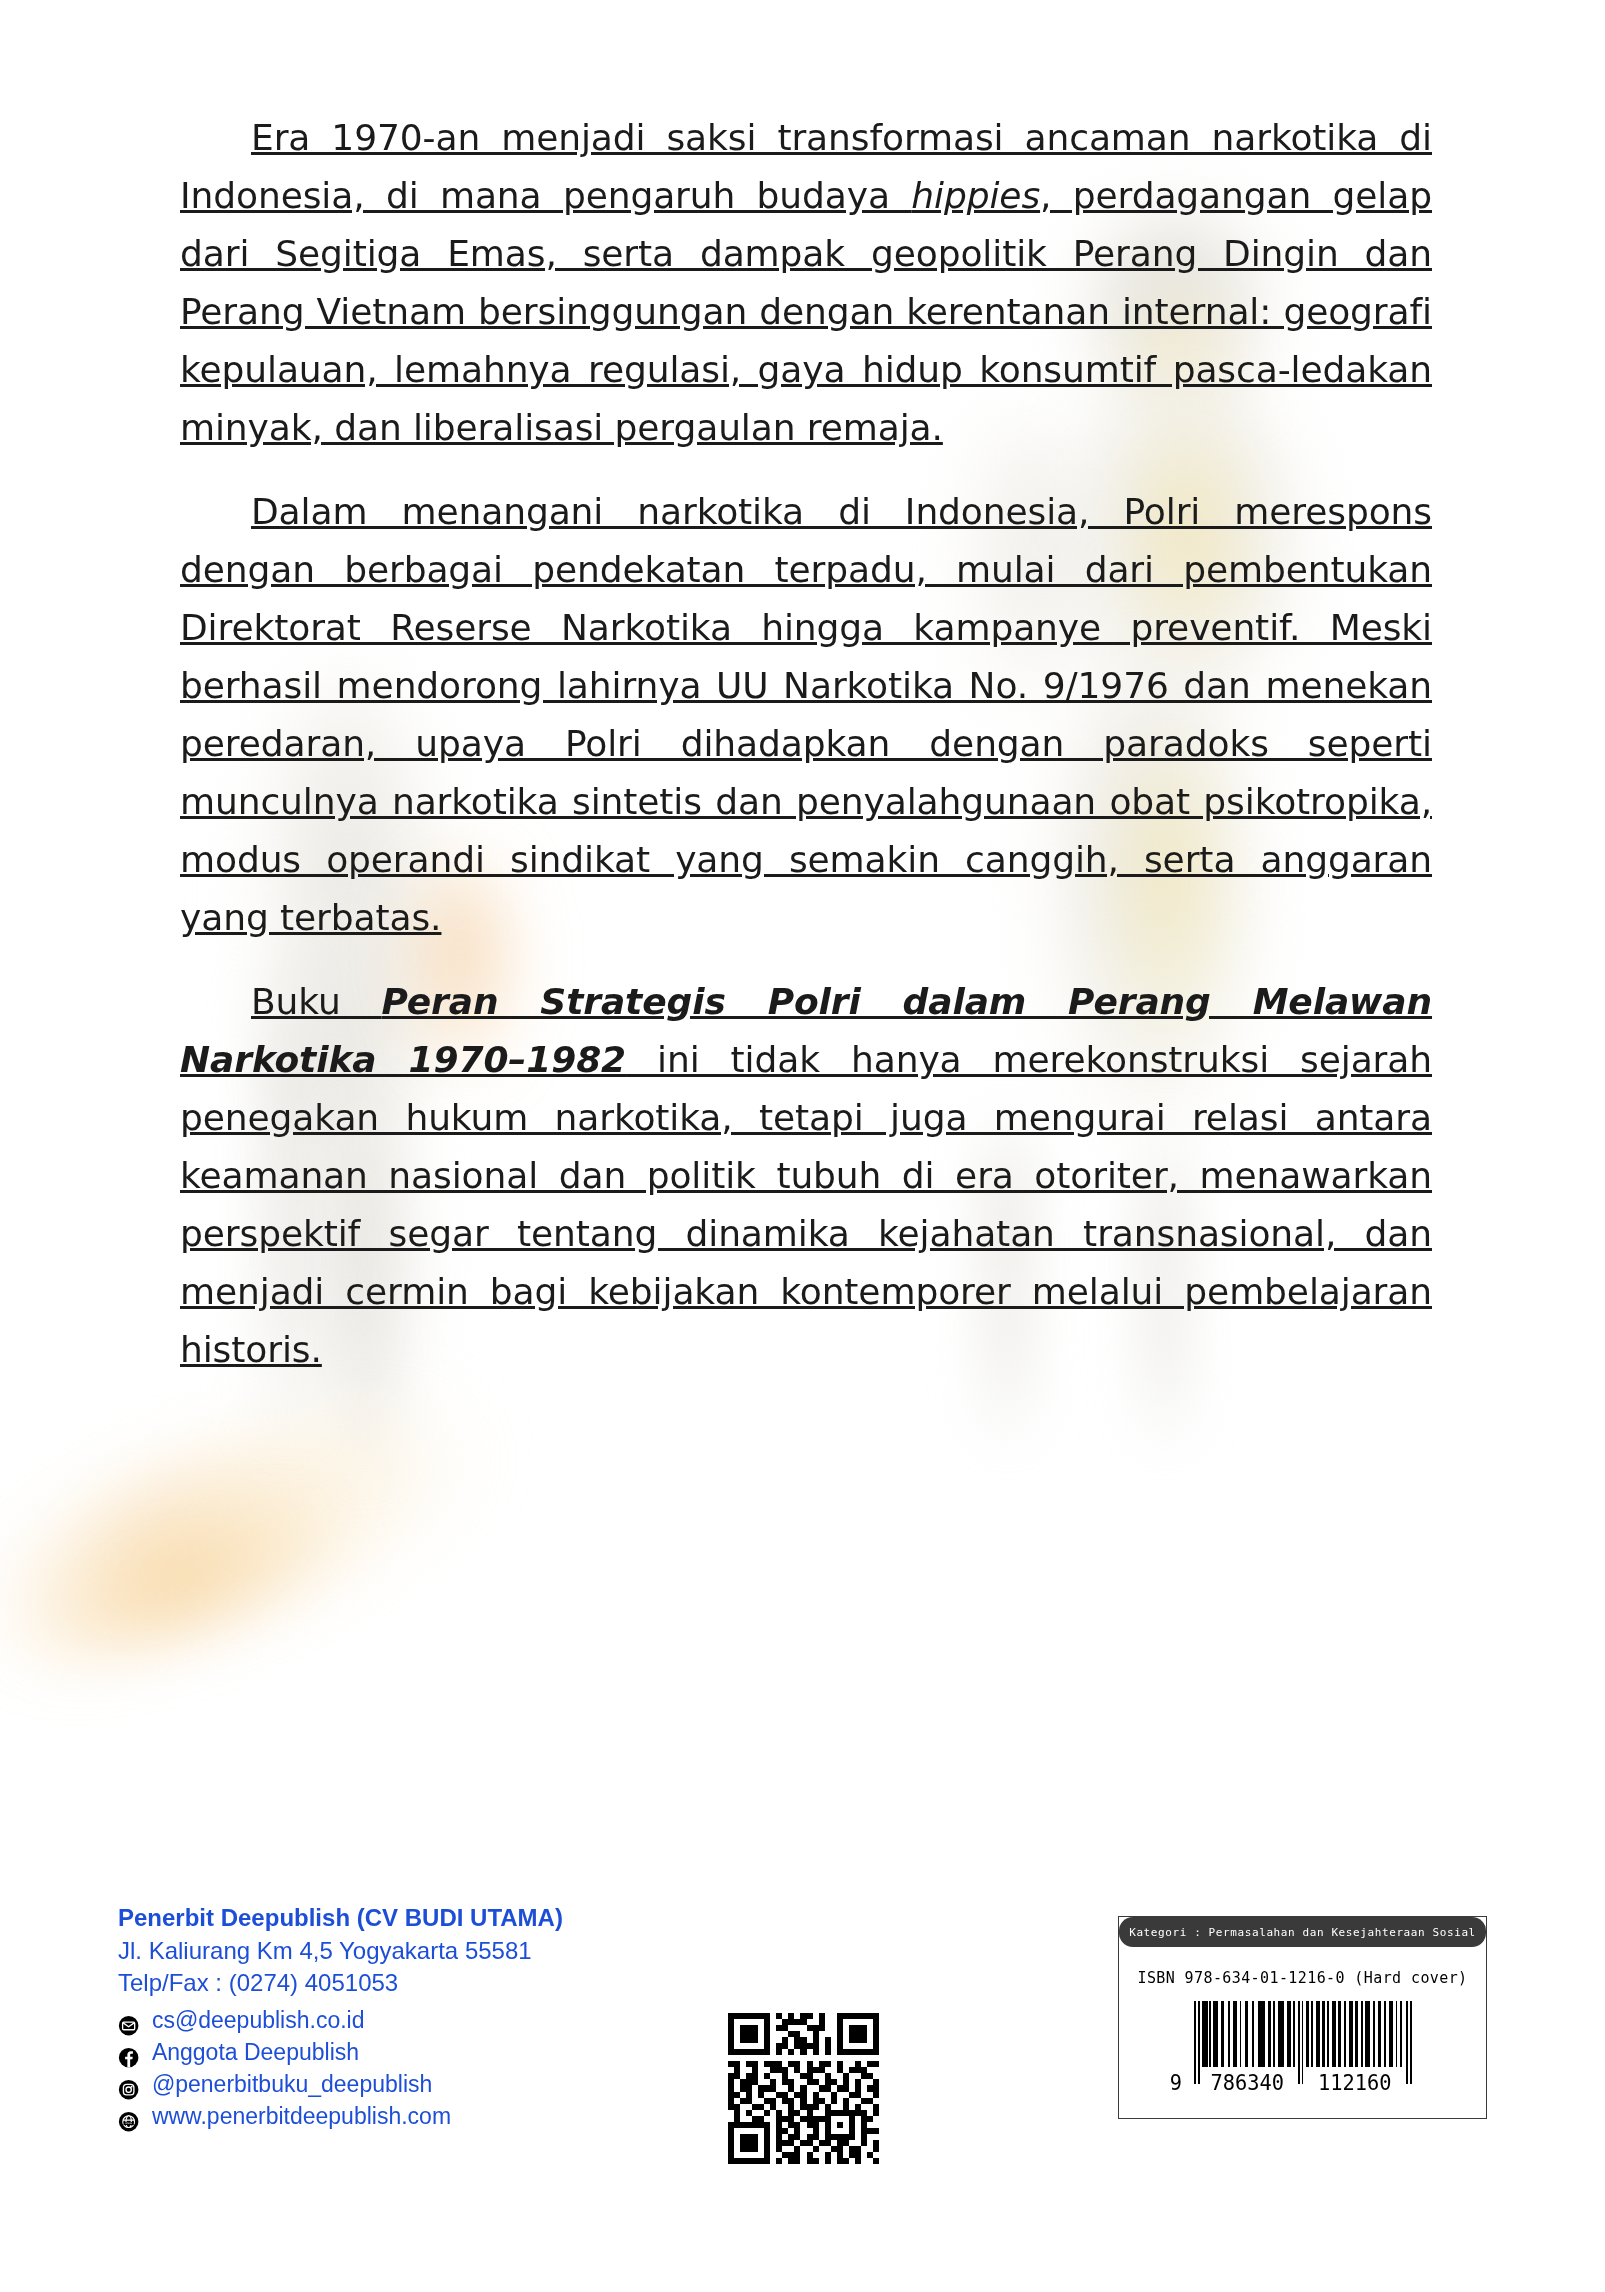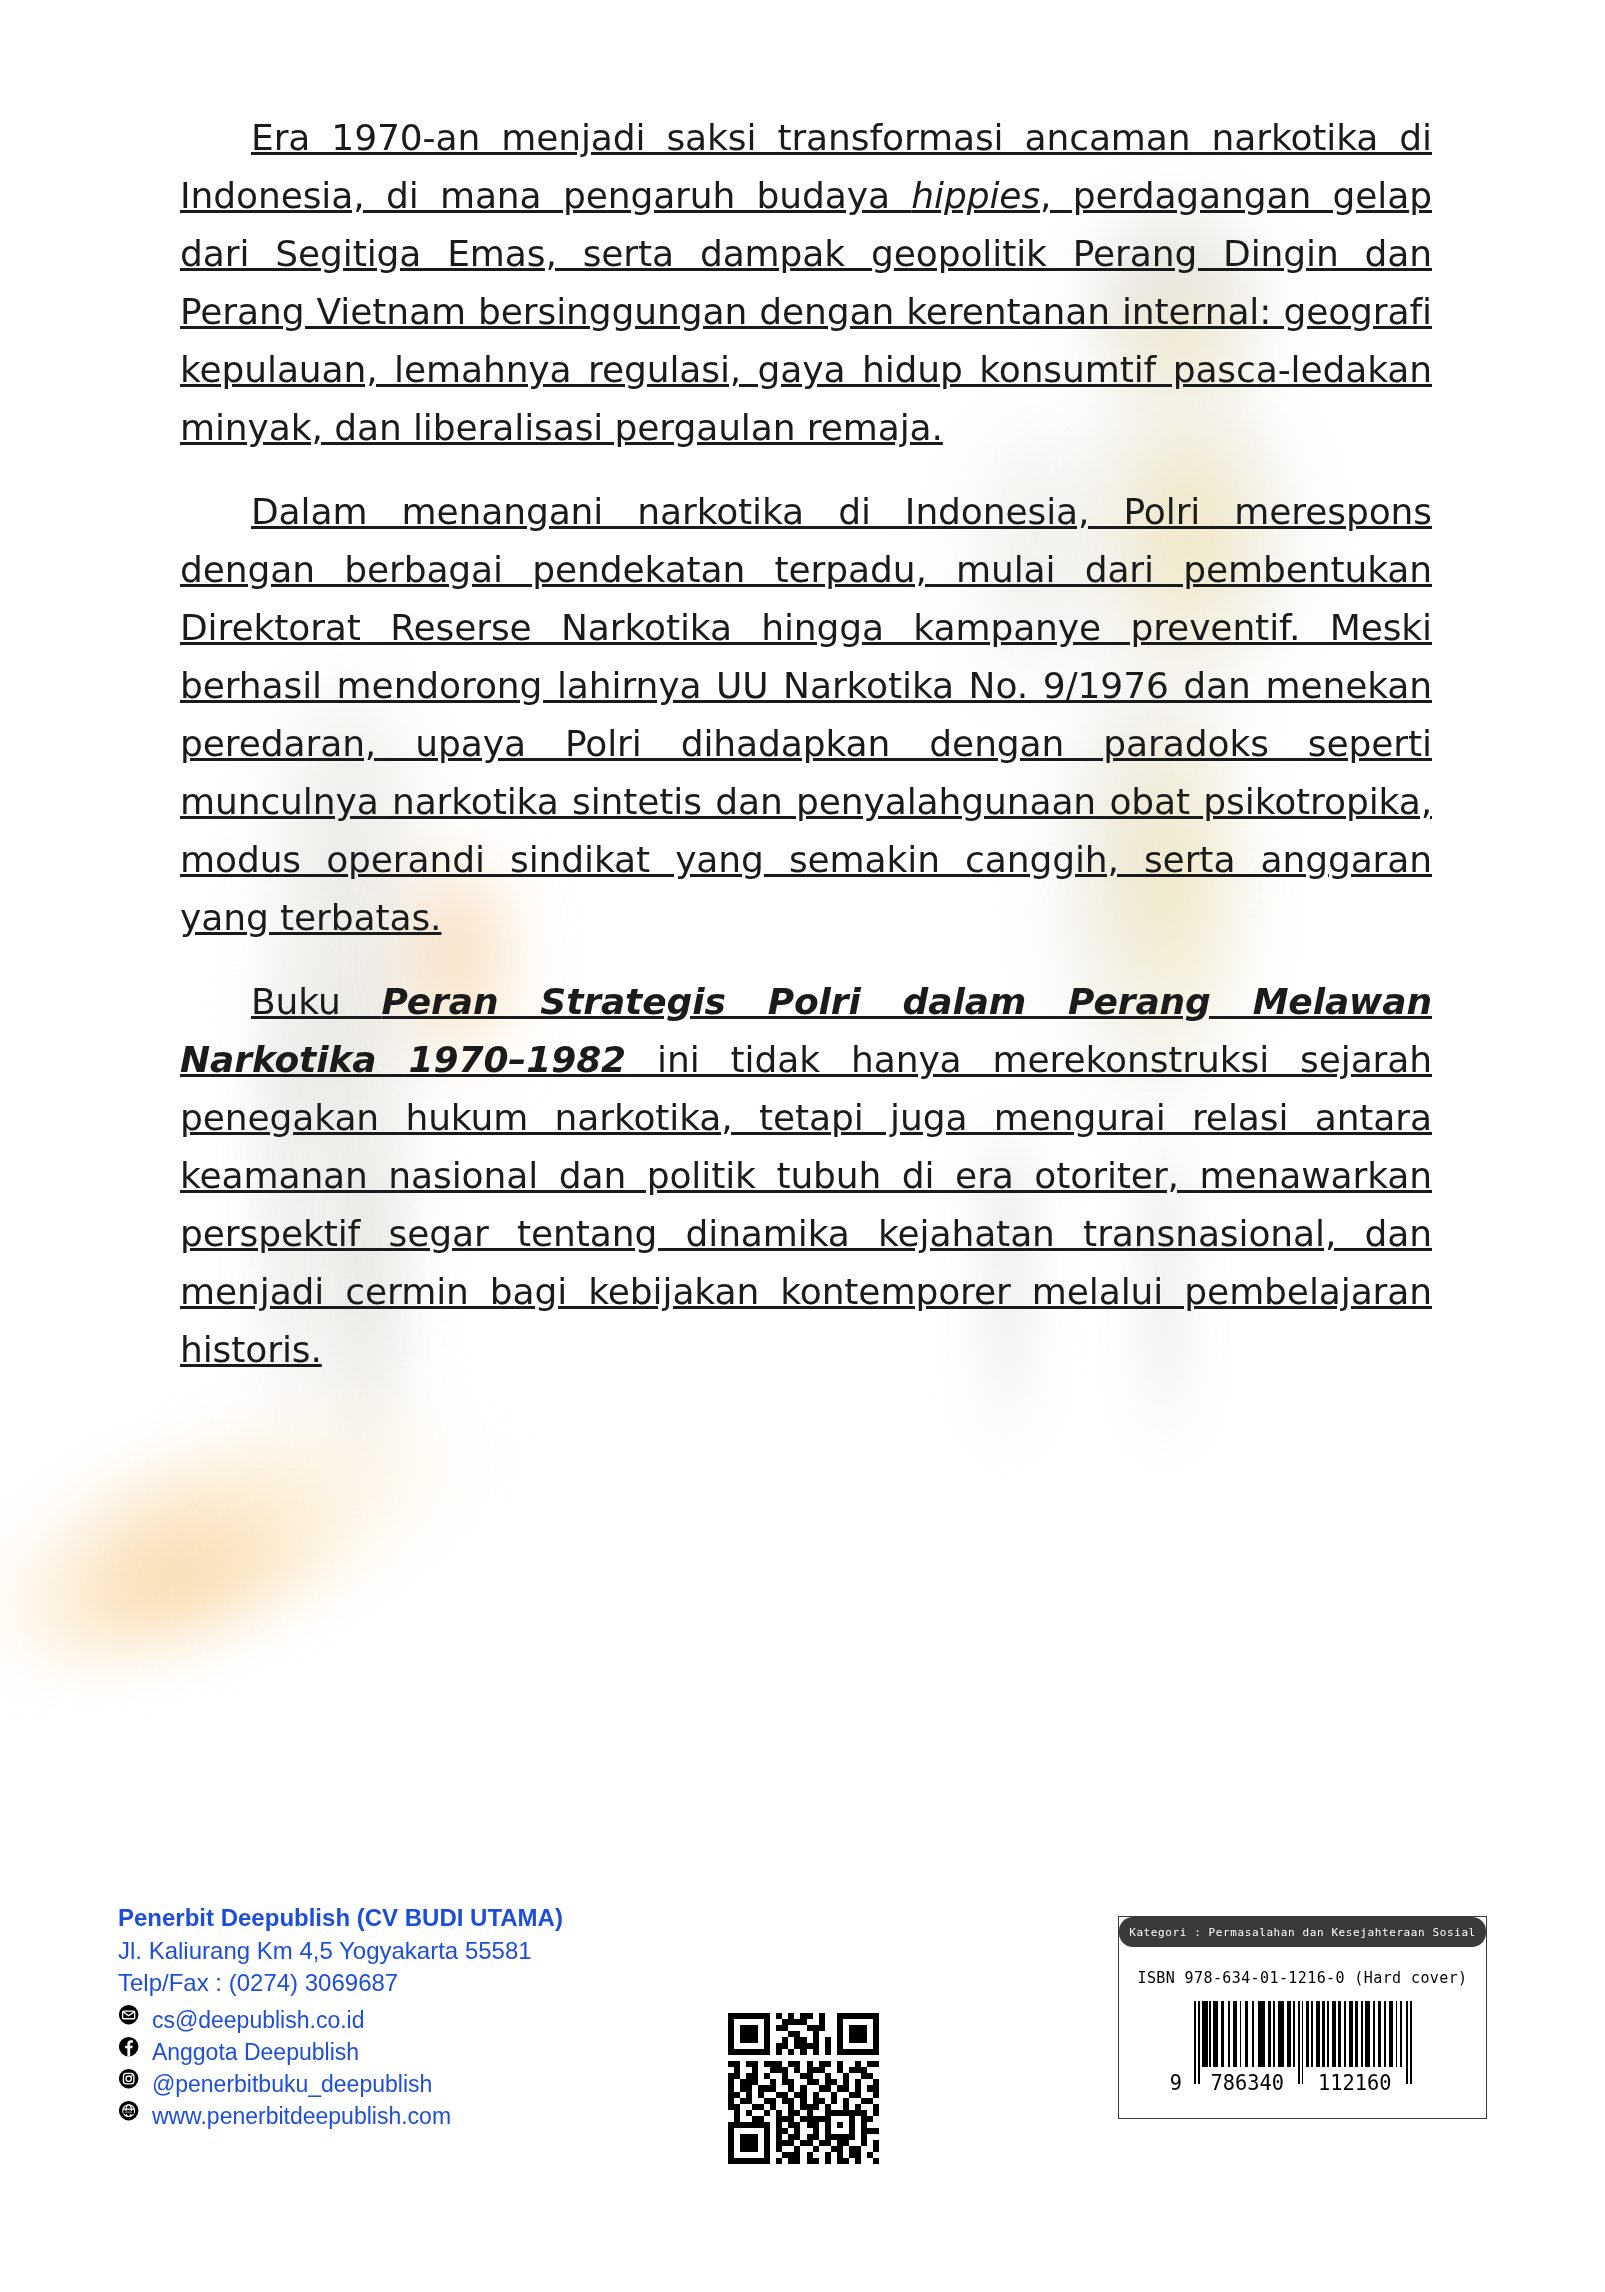--- a/index.html
+++ b/index.html
@@ -125,21 +125,21 @@
     top: 15px;
     width: 582px;
     font-family: "Liberation Sans", sans-serif;
     font-size: 24px;
     line-height: 32.5px;
     color: #1d4ed8;
   }
   #publisher .pub-name { font-weight: bold; }
   #publisher .contact-line {
     display: flex;
-    align-items: flex-start;
+    align-items: flex-end;
     gap: 12.6px;
     height: 32px;
   }
   #publisher .contact-line .ico {
     flex: 0 0 auto;
     width: 21.3px; height: 21.3px;
     display: inline-flex;
     align-items: center;
     justify-content: center;
   }
@@ -222,21 +222,21 @@
   <p>Dalam menangani narkotika di Indonesia, Polri merespons dengan berbagai pendekatan terpadu, mulai dari pembentukan Direktorat Reserse Narkotika hingga kampanye preventif. Meski berhasil mendorong lahirnya UU Narkotika No. 9/1976 dan menekan peredaran, upaya Polri dihadapkan dengan paradoks seperti munculnya narkotika sintetis dan penyalahgunaan obat psikotropika, modus operandi sindikat yang semakin canggih, serta anggaran yang terbatas.</p>
   <p>Buku <span class="booktitle">Peran Strategis Polri dalam Perang Melawan Narkotika 1970–1982</span> ini tidak hanya merekonstruksi sejarah penegakan hukum narkotika, tetapi juga mengurai relasi antara keamanan nasional dan politik tubuh di era otoriter, menawarkan perspektif segar tentang dinamika kejahatan transnasional, dan menjadi cermin bagi kebijakan kontemporer melalui pembelajaran historis.</p>
 </div>
 
 <div id="footer">
 
   <div id="publisher">
     <div class="addr-block">
       <div class="pub-name">Penerbit Deepublish (CV BUDI UTAMA)</div>
       <div>Jl. Kaliurang Km 4,5 Yogyakarta 55581</div>
-      <div>Telp/Fax : (0274) 3069687</div>
+      <div>Telp/Fax : (0274) 4051053</div>
     </div>
 
     <div class="contact-line">
       <span class="ico">
         <svg viewBox="0 0 24 24" width="21.3" height="21.3">
           <circle cx="12" cy="12" r="11" fill="#000"></circle>
           <rect x="5.2" y="8" width="13.6" height="8.6" rx="1.2" fill="none" stroke="#fff" stroke-width="1.5"></rect>
           <path d="M5.4 8.6 L12 13.2 L18.6 8.6" fill="none" stroke="#fff" stroke-width="1.5"></path>
         </svg>
       </span>

